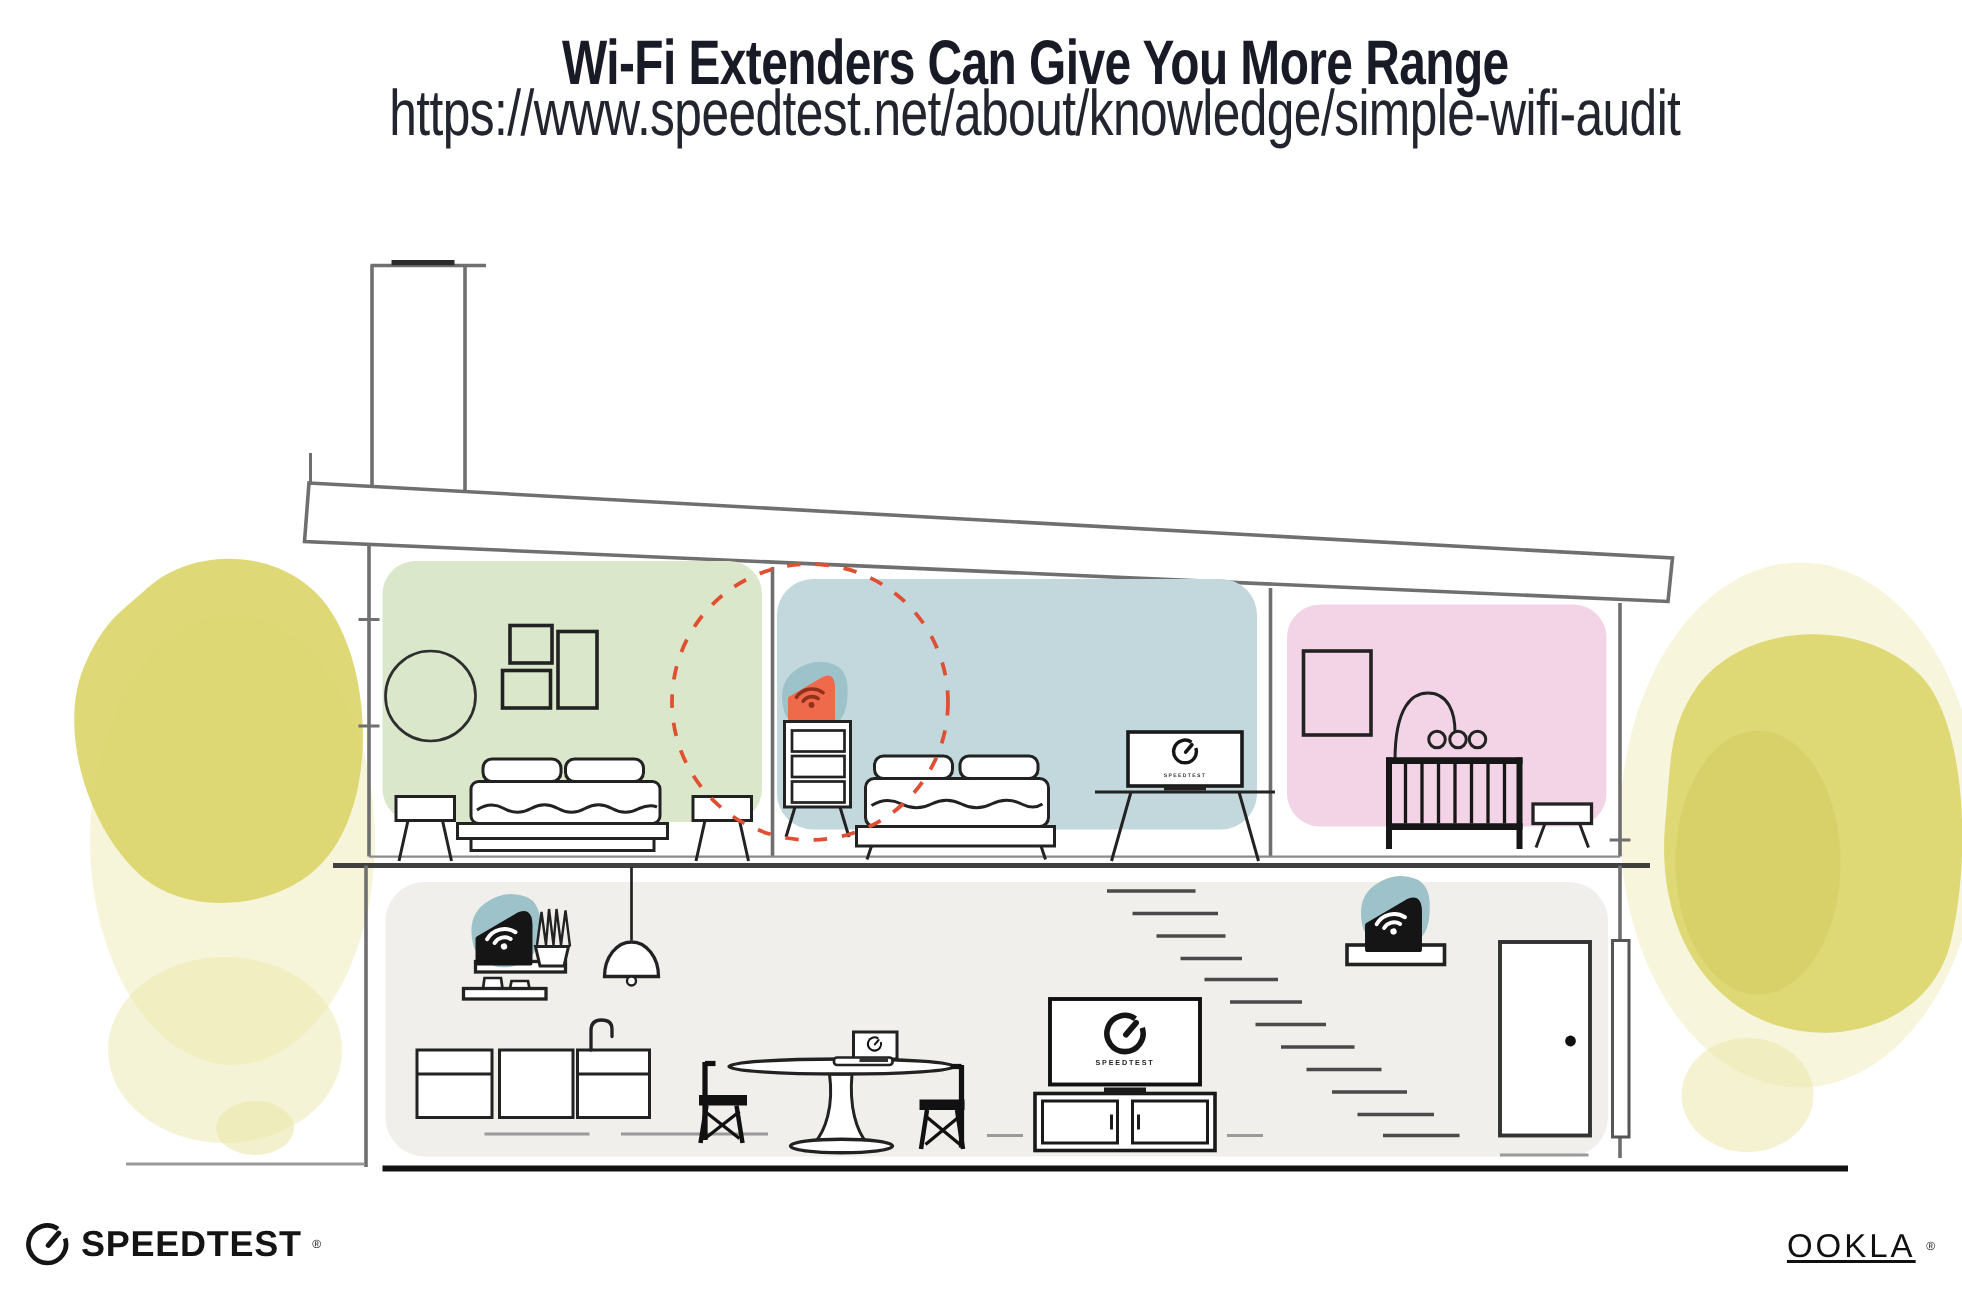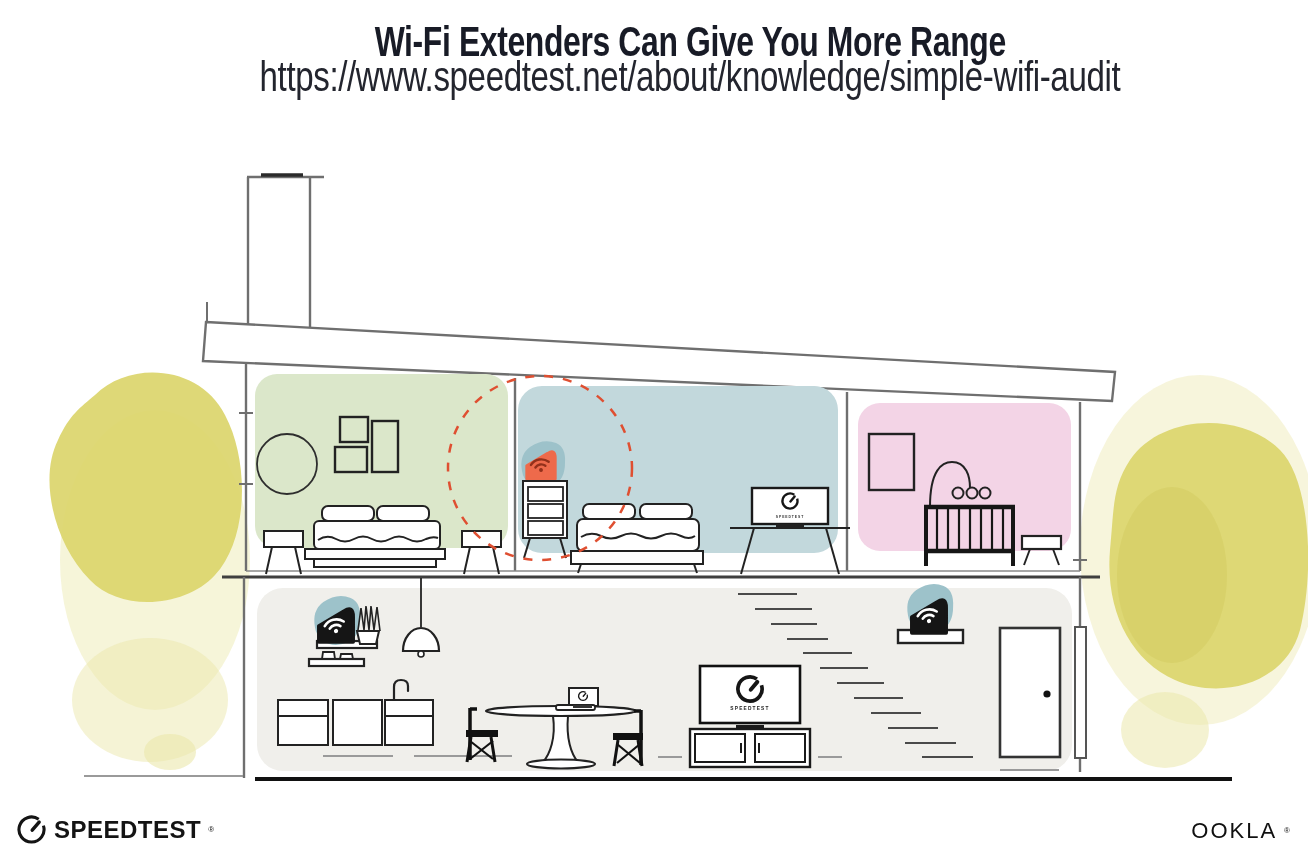--- a/index.html
+++ b/index.html
@@ -9,21 +9,21 @@
   .hdr-title{top:18px;height:52px;}
   .hdr-url{top:52px;height:52px;}
   .condense{display:inline-block;transform-origin:50% 50%;white-space:nowrap;}
   .title-txt{font-size:42px;font-weight:700;letter-spacing:-0.5px;color:#181b26;transform:scaleX(0.76);}
   .url-txt{font-size:43px;font-weight:400;letter-spacing:-0.5px;color:#23252e;transform:scaleX(0.77);}
   .stage{position:absolute;left:0;top:0;}
   .footer-logo{position:absolute;display:flex;align-items:center;gap:7px;}
   .logo-speedtest{left:16px;top:814px;}
   .logo-ookla{right:18px;top:818px;}
   .st-word{font-size:24px;font-weight:700;letter-spacing:0.5px;color:#141414;}
-  .ok-word{font-size:22px;font-weight:400;letter-spacing:2px;color:#101010;}
+  .ok-word{font-size:22px;font-weight:400;letter-spacing:2px;color:#101010;text-decoration:underline;}
   .reg{font-size:8px;vertical-align:top;line-height:10px;color:#141414;}
   svg text{font-family:"Liberation Sans",sans-serif;}
 </style>
 </head>
 <body>
 
 <div class="hdr hdr-title">
   <span class="condense title-txt">Wi-Fi Extenders Can Give You More Range</span>
 </div>
 <div class="hdr hdr-url">

